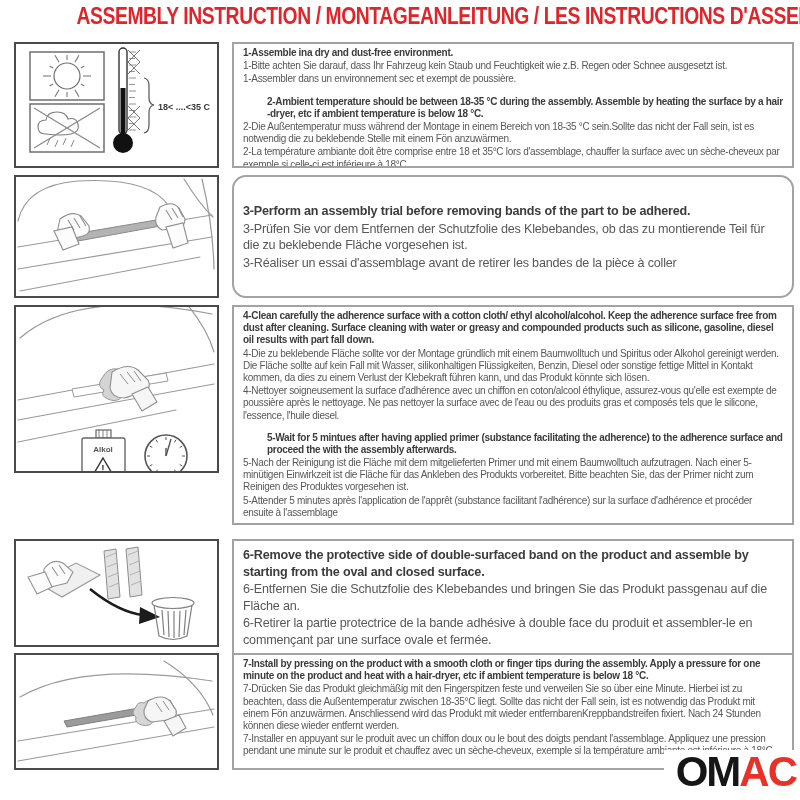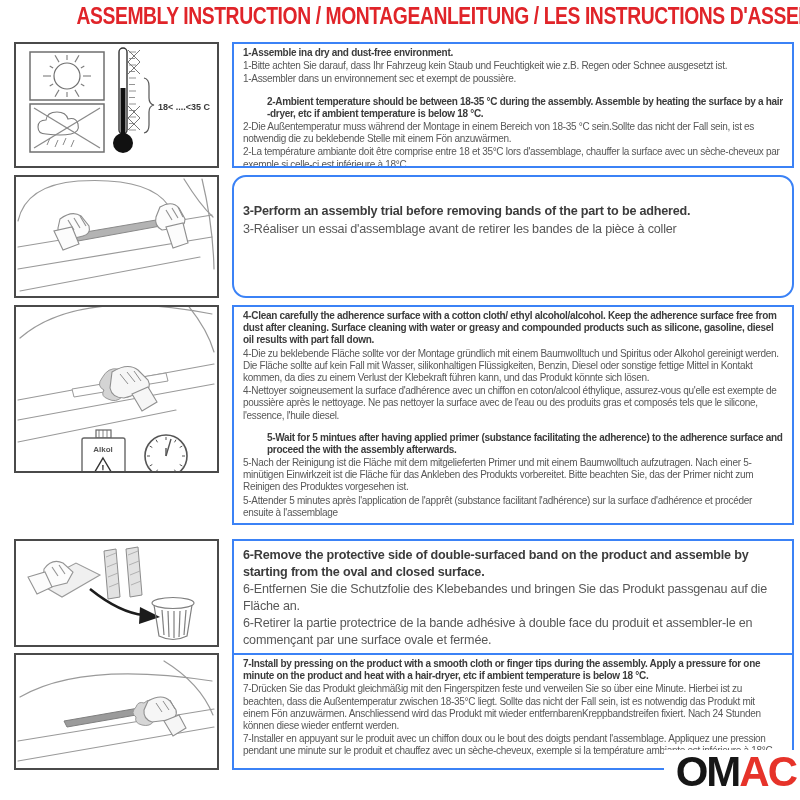--- a/index.html
+++ b/index.html
@@ -1,21 +1,21 @@
 <!DOCTYPE html>
 <html><head>
 <meta charset="utf-8">
 <style>
   html,body{margin:0;padding:0;background:#fff;}
   body{width:800px;height:800px;font-family:"Liberation Sans",sans-serif;position:relative;overflow:hidden;}
   .page{position:relative;width:800px;height:800px;background:#fff;}
   .title{position:absolute;top:3px;left:0;width:800px;text-align:center;white-space:nowrap;}
   .title span{display:inline-block;font-size:23px;font-weight:bold;color:#e02429;letter-spacing:-0.5px;transform:scaleX(0.84);transform-origin:center;}
   .lbox{position:absolute;left:14px;width:205px;border:2px solid #4a4a4a;box-sizing:border-box;background:#fff;display:flex;align-items:center;justify-content:center;overflow:hidden;}
-  .rbox{position:absolute;left:232px;width:562px;border:2px solid #3b82f6;box-sizing:border-box;background:#fff;padding:3px 9px;overflow:hidden;}
+  .rbox{position:absolute;left:232px;width:562px;border:2px solid #a3a3a3;box-sizing:border-box;background:#fff;padding:3px 9px;overflow:hidden;}
   .rbox p{margin:0 0 1px 0;color:#585858;}
   .rbox p.b{font-weight:bold;color:#3c3c3c;}
   .rbox p.gap{margin-top:10px;margin-left:24px;}
   .fs-s p{font-size:10px;line-height:1.22;letter-spacing:-0.3px;}
   .fs-m p{font-size:12.6px;line-height:1.32;letter-spacing:-0.2px;}
   .pt-big{padding-top:26px;}
   .pt-med{padding-top:6px;}
   svg{display:block;}
   .logo{position:absolute;top:750px;right:4px;height:44px;background:#fff;padding-left:12px;display:flex;align-items:center;z-index:5;}
   .logo .lb{font-size:42px;font-weight:900;color:#161616;letter-spacing:-2px;line-height:40px;}
@@ -129,20 +129,21 @@
         <path d="M144,30 q12,-7 19,1 l6,11 q0,8 -8,9 l-15,2 q-8,-4 -6,-13 z"></path>
         <path d="M150,50 l7,21 15,-5 -5,-20 z"></path>
         <line x1="150" y1="33" x2="156" y2="43"></line>
           <line x1="156" y1="31" x2="162" y2="41"></line>
           <line x1="162" y1="30" x2="167" y2="40"></line>
       </g>
     </svg>
   </div>
   <div class="rbox fs-m pt-big" style="top:175px;height:123px;border-radius:14px;">
     <p class="b">3-Perform an assembly trial before removing bands of the part to be adhered.</p>
+    <p>3-Prüfen Sie vor dem Entfernen der Schutzfolie des Klebebandes, ob das zu montierende Teil für die zu beklebende Fläche vorgesehen ist.</p>
     <p>3-Réaliser un essai d'assemblage avant de retirer les bandes de la pièce à coller</p>
   </div>
 
   <div class="lbox" style="top:305px;height:168px;">
     <svg width="201" height="219" viewBox="0 0 201 219">
       <g fill="none" stroke="#9a9a9a" stroke-width="1.2" stroke-linecap="round">
         <path d="M4,58 Q62,8 196,34"></path>
         <path d="M150,2 Q188,38 198,72"></path>
         <line x1="2" y1="120" x2="198" y2="84"></line>
         <line x1="2" y1="140" x2="198" y2="104"></line>

